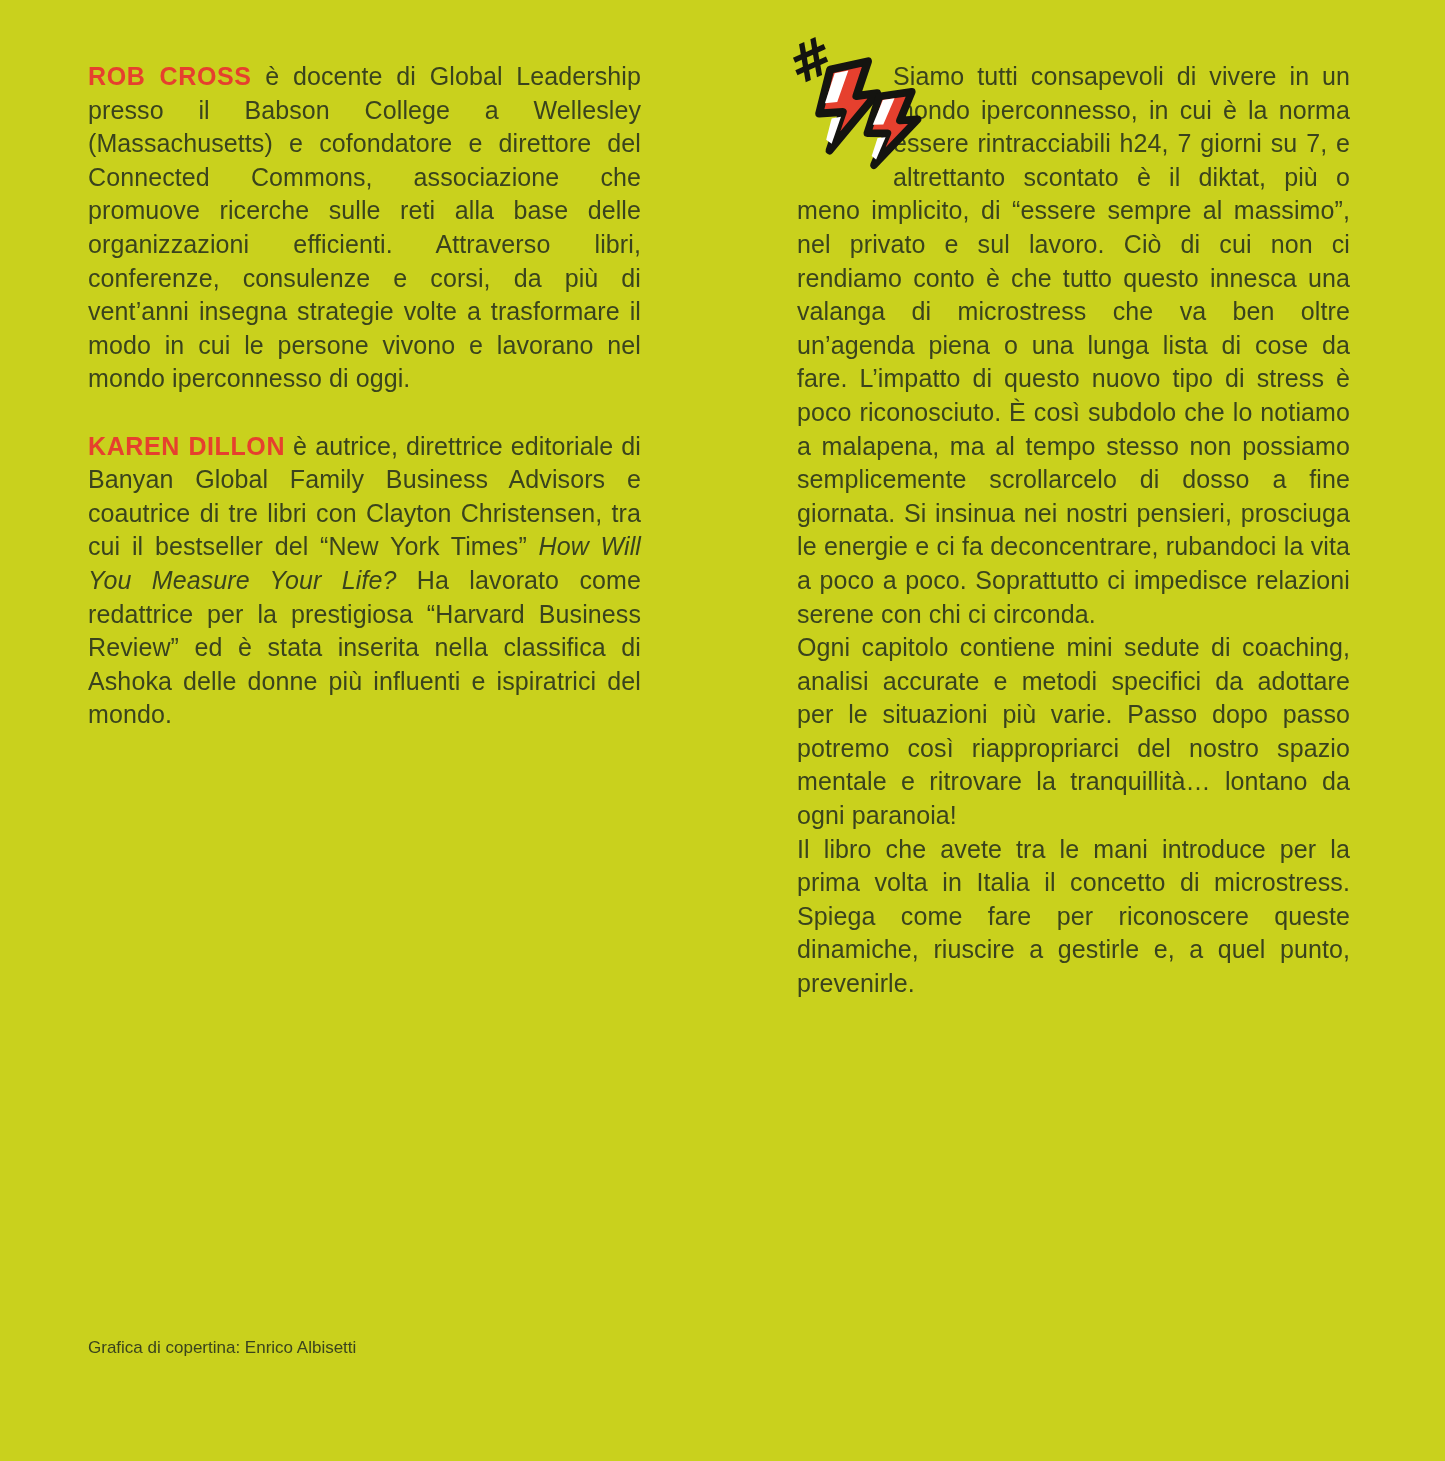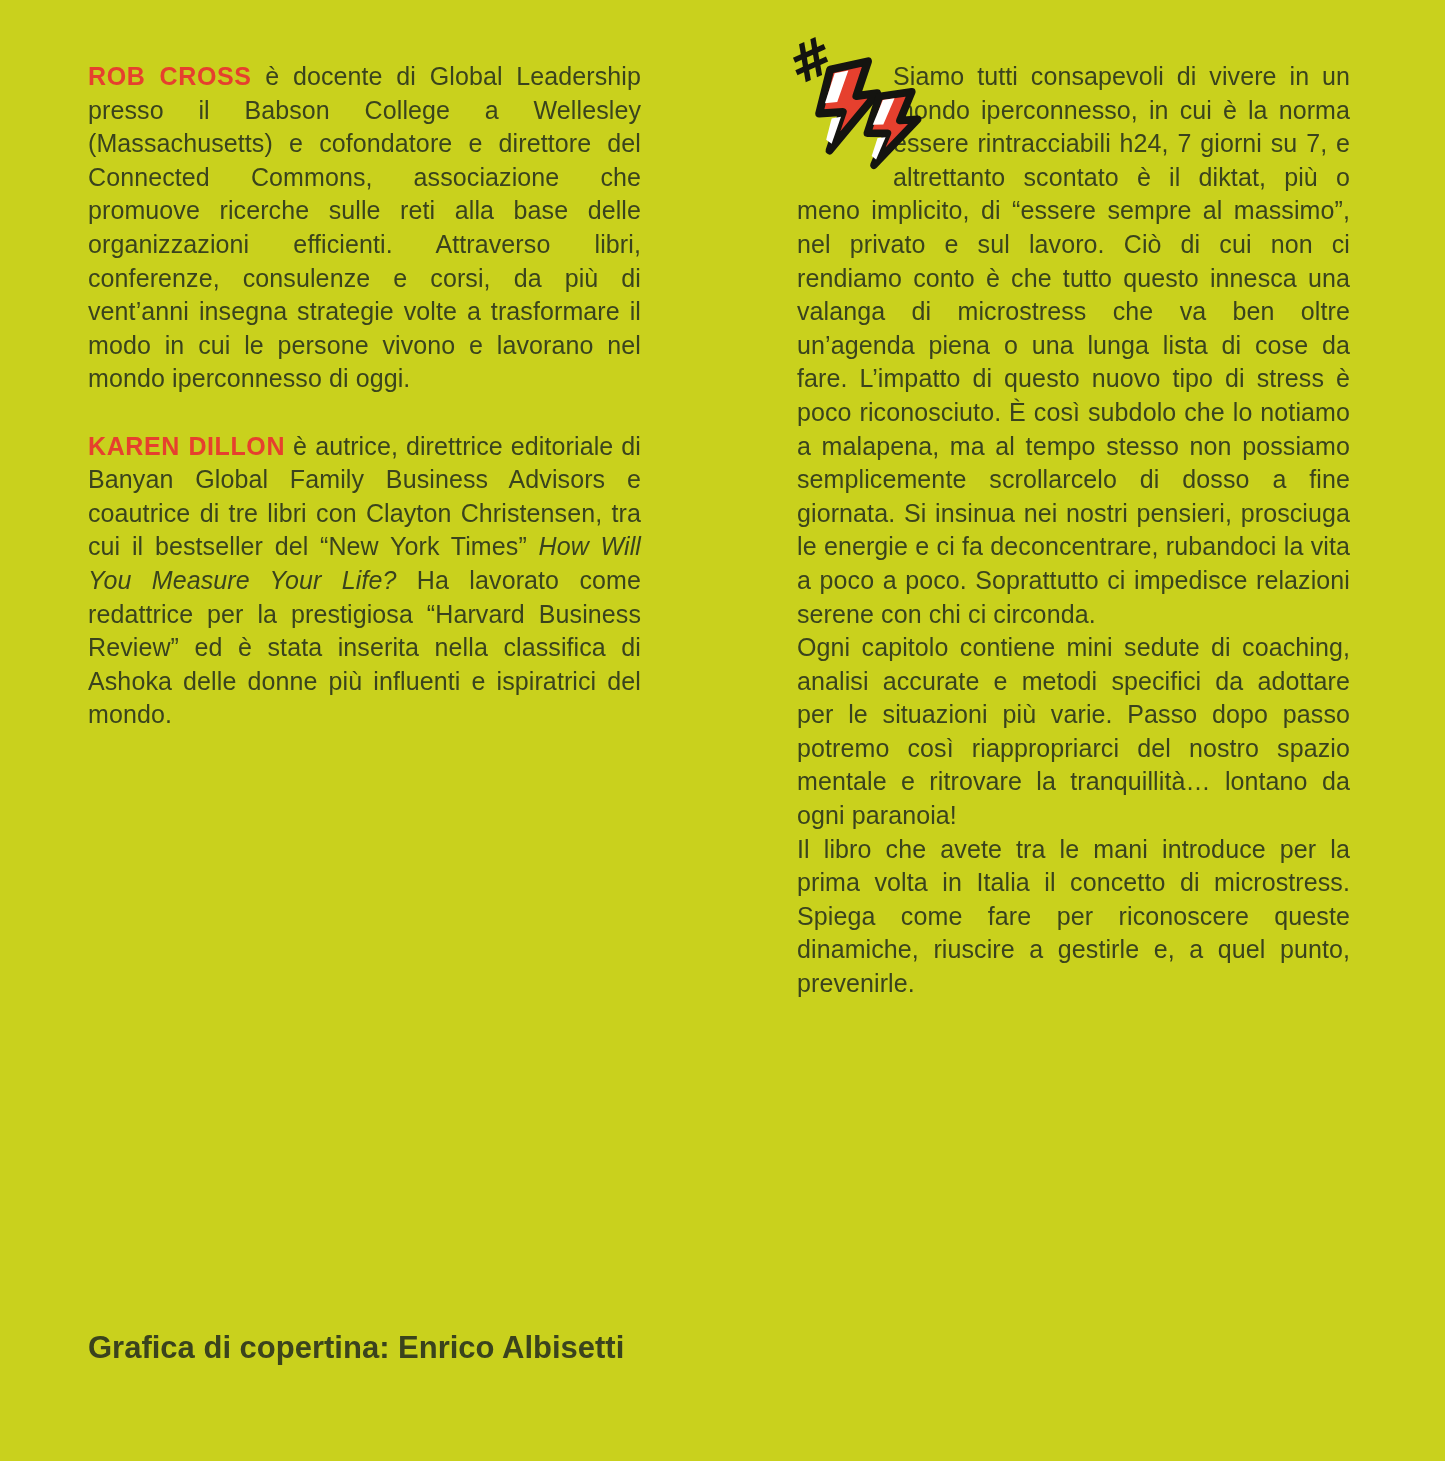--- a/index.html
+++ b/index.html
@@ -32,24 +32,23 @@
   .author-name {
     font-weight: bold;
     color: #e6402e;
     letter-spacing: 0.6px;
   }
   .book-title { font-style: italic; }
   .credit {
     position: absolute;
     left: 88px;
     top: 1332px;
-    font-size: 31px;
+    font-size: 17px;
     line-height: 32px;
     color: #3a431d;
-    font-weight: bold;
   }
   
   .icon-wrap { position: relative; }
   .icon-spacer {
     float: left;
     width: 96px;
     height: 104px;
   }
   .bolt-svg {
     position: absolute;

